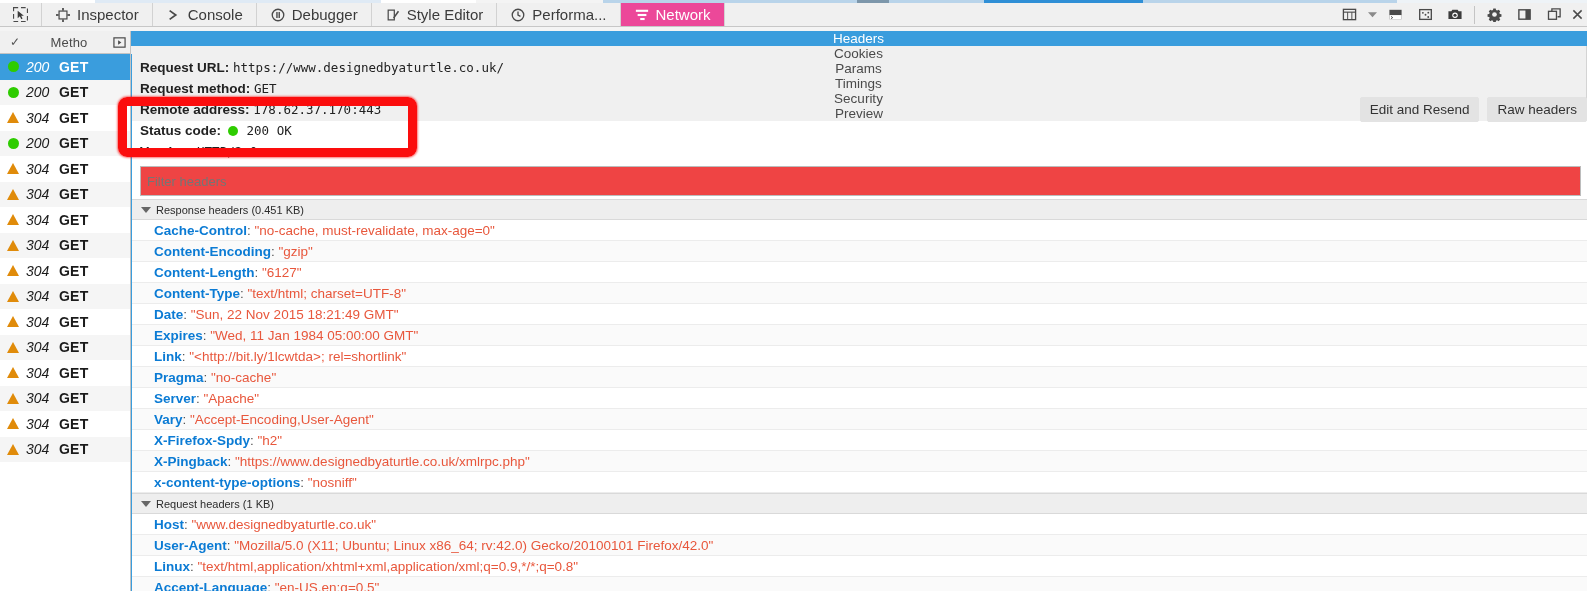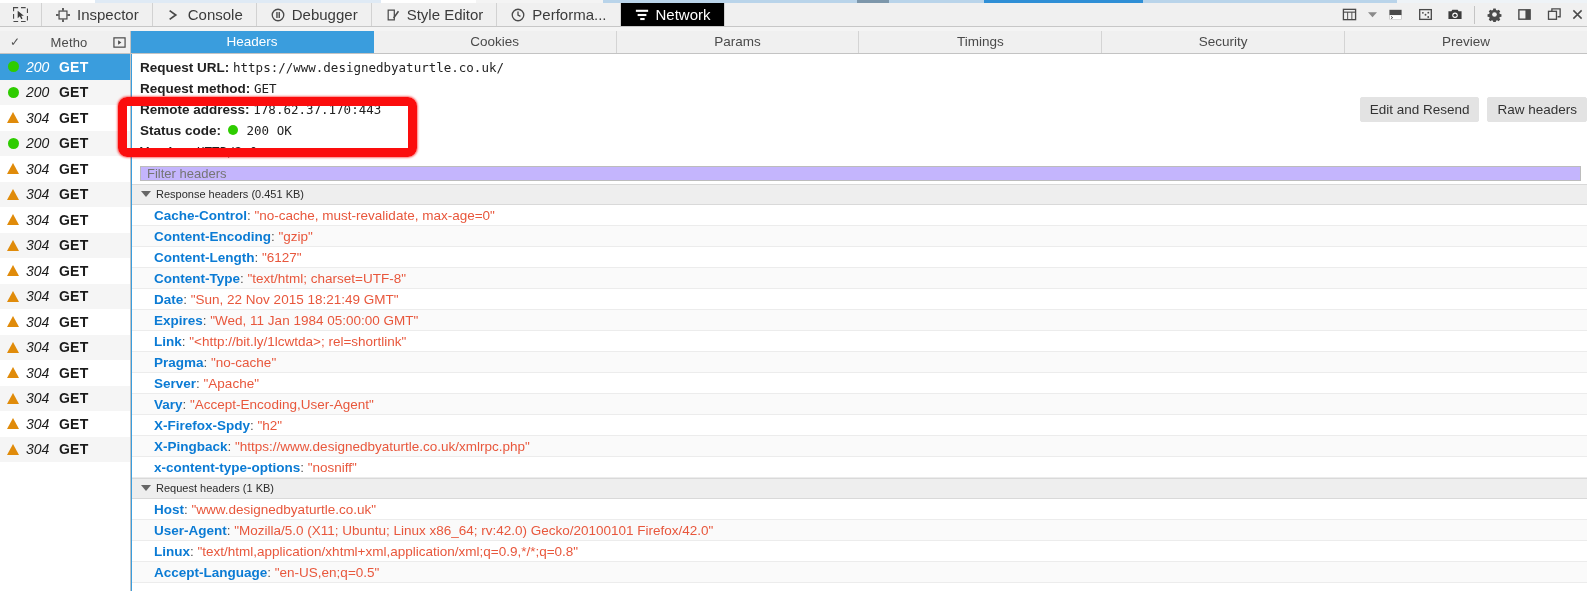--- a/index.html
+++ b/index.html
@@ -35,21 +35,21 @@
     width: 42px; display: flex; align-items: center; justify-content: center;
     border-right: 1px solid #d2d2d2; background: #f0f0f0; cursor: pointer;
   }
   .tabs { display: flex; align-items: stretch; }
   .tab {
     display: flex; align-items: center; gap: 6px;
     padding: 0 13px; font-size: 15px; color: #3b3b3b;
     border-right: 1px solid #d2d2d2;
     background: #f0f0f0; cursor: pointer; white-space: nowrap;
   }
-  .tab.active { background: #000000; color: #fff; }
+  .tab.active { background: #ec4899; color: #fff; }
   .tab .tico { display: inline-flex; width: 16px; height: 16px; align-items: center; justify-content: center; }
 
   .toolbar-spacer { flex: 1 1 auto; }
   .tool-icons { display: flex; align-items: center; gap: 0; padding-right: 2px; }
   .ticon {
     width: 30px; height: 26px; display: flex; align-items: center; justify-content: center;
     cursor: pointer;
   }
   .ticon.narrow { width: 16px; }
   .tsep { width: 1px; height: 18px; background: #c4c4c4; margin: 0 4px; }
@@ -91,21 +91,21 @@
   }
   .req-row .code { width: 33px; font-size: 14px; font-style: italic; }
   .req-row .meth { font-weight: bold; font-size: 14px; letter-spacing: .2px; }
   .req-fill { flex: 1 1 auto; background: #fff; }
 
   
   .details { flex: 1 1 auto; display: flex; flex-direction: column; background: #fff; position: relative; }
 
   .detail-tabs {
     height: 23px; display: flex; align-items: stretch;
-    background: #f0f0f0; border-bottom: 1px solid #c3c3c3;
+    background: #f0f0f0; border-bottom: 1px solid #c3c3c3; flex-direction: column;
   }
   .dtab {
     flex: 1 1 0; display: flex; align-items: center; justify-content: center;
     font-size: 13.5px; color: #4a4a4a; cursor: pointer;
     border-right: 1px solid #d4d4d4; background: #f0f0f0;
   }
   .dtab:last-child { border-right: none; }
   .dtab.active { background: #3a9ddd; color: #fff; border-right-color: #3a9ddd; }
 
   .detail-body {
@@ -118,21 +118,21 @@
   .summary .srow { white-space: nowrap; }
   .summary b { font-weight: bold; color: #222; font-size: 13.5px; }
   .summary .mono { font-family: "DejaVu Sans Mono", monospace; font-size: 12.5px; color: #222; }
   .status-dot {
     display: inline-block; width: 10px; height: 10px; border-radius: 50%;
     background: #2ecc00; vertical-align: middle; margin: 0 5px 1px 3px;
   }
 
   .filter-wrap { padding: 4px 6px 3px 8px; }
   .filter-input {
-    width: 100%; height: 15px; border: 1px solid #bcbcbc; background: #c4b5fd;
+    width: 100%; height: 30px; border: 1px solid #bcbcbc; background: #ef4444;
     font-size: 13px; color: #333; padding: 0 6px; outline: none;
     font-family: "Liberation Sans", sans-serif;
   }
 
   .section-head {
     display: flex; align-items: center; gap: 5px;
     height: 21px; padding-left: 9px;
     background: #eeeeee; border-top: 1px solid #d9d9d9; border-bottom: 1px solid #d9d9d9;
     font-size: 11px; color: #2b2b2b;
   }

